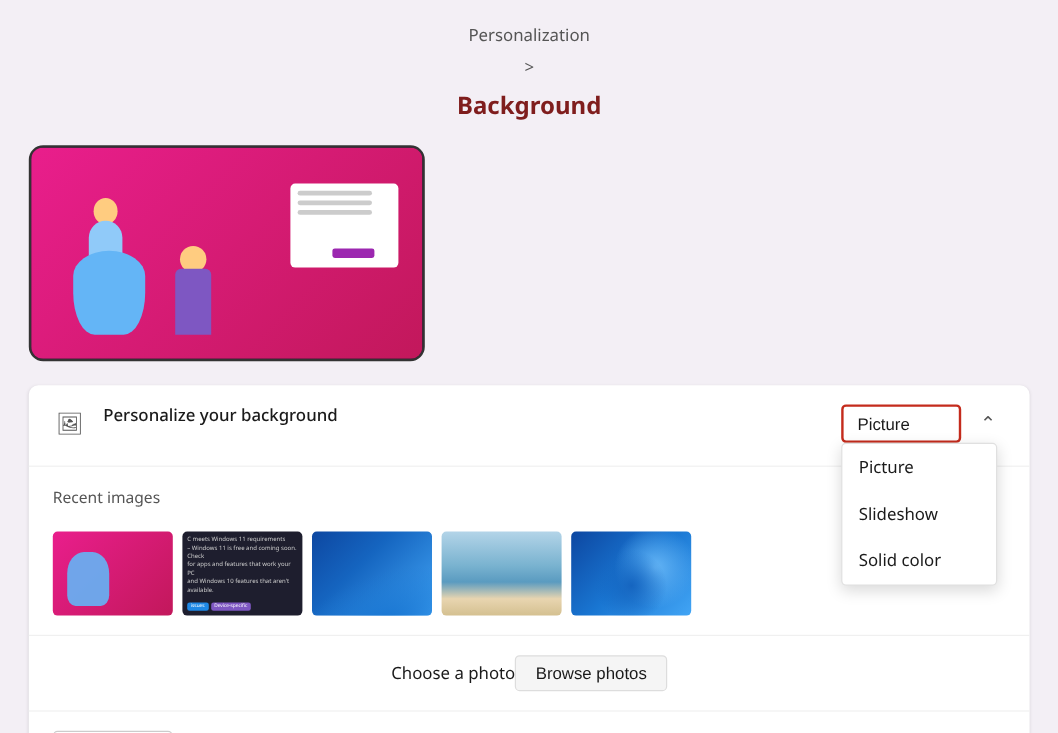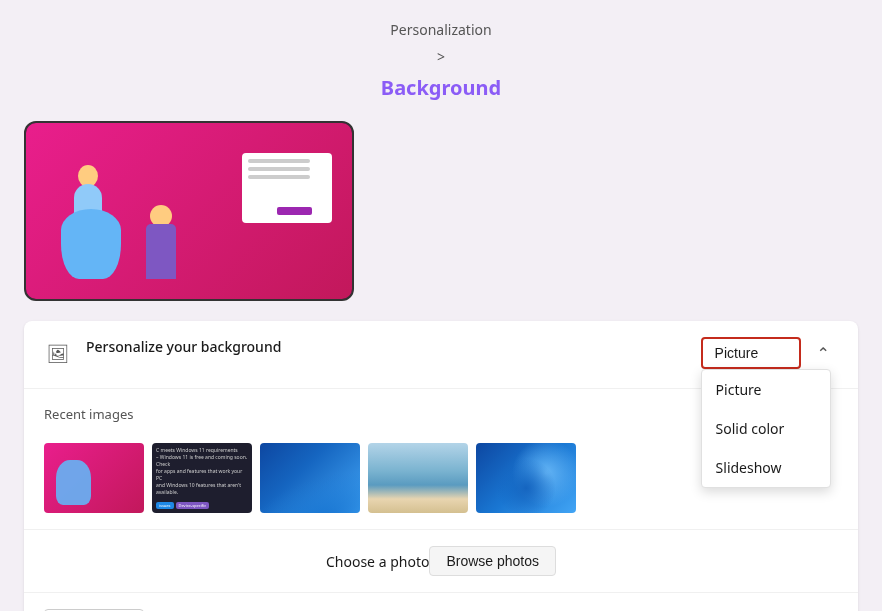--- a/index.html
+++ b/index.html
@@ -25,21 +25,21 @@
       color: #555;
       font-size: 14px;
     }
     .breadcrumb-separator {
       color: #555;
       font-size: 14px;
     }
     .breadcrumb-current {
       font-weight: 700;
       font-size: 20px;
-      color: #8b5cf6;
+      color: #7f1d1d;
     }
 
     
     .preview-card {
       background: #1a1a2e;
       border-radius: 12px;
       width: 330px;
       height: 180px;
       margin-bottom: 20px;
       overflow: hidden;
@@ -454,22 +454,22 @@
     </div>
     <div class="row-right">
       <div class="dropdown-container">
         <button class="dropdown-btn">
           <span>Picture</span>
 
         </button>
 
         <div class="dropdown-menu">
           <div class="dropdown-item">Picture</div>
+          <div class="dropdown-item">Slideshow</div>
           <div class="dropdown-item">Solid color</div>
-          <div class="dropdown-item">Slideshow</div>
         </div>
       </div>
       <button class="chevron-up-btn">⌃</button>
     </div>
   </div>
 
   <div class="recent-images-section">
     <div class="recent-images-label">Recent images</div>
     <div class="recent-images-grid">
       <div class="thumb thumb-cinderella"></div>

